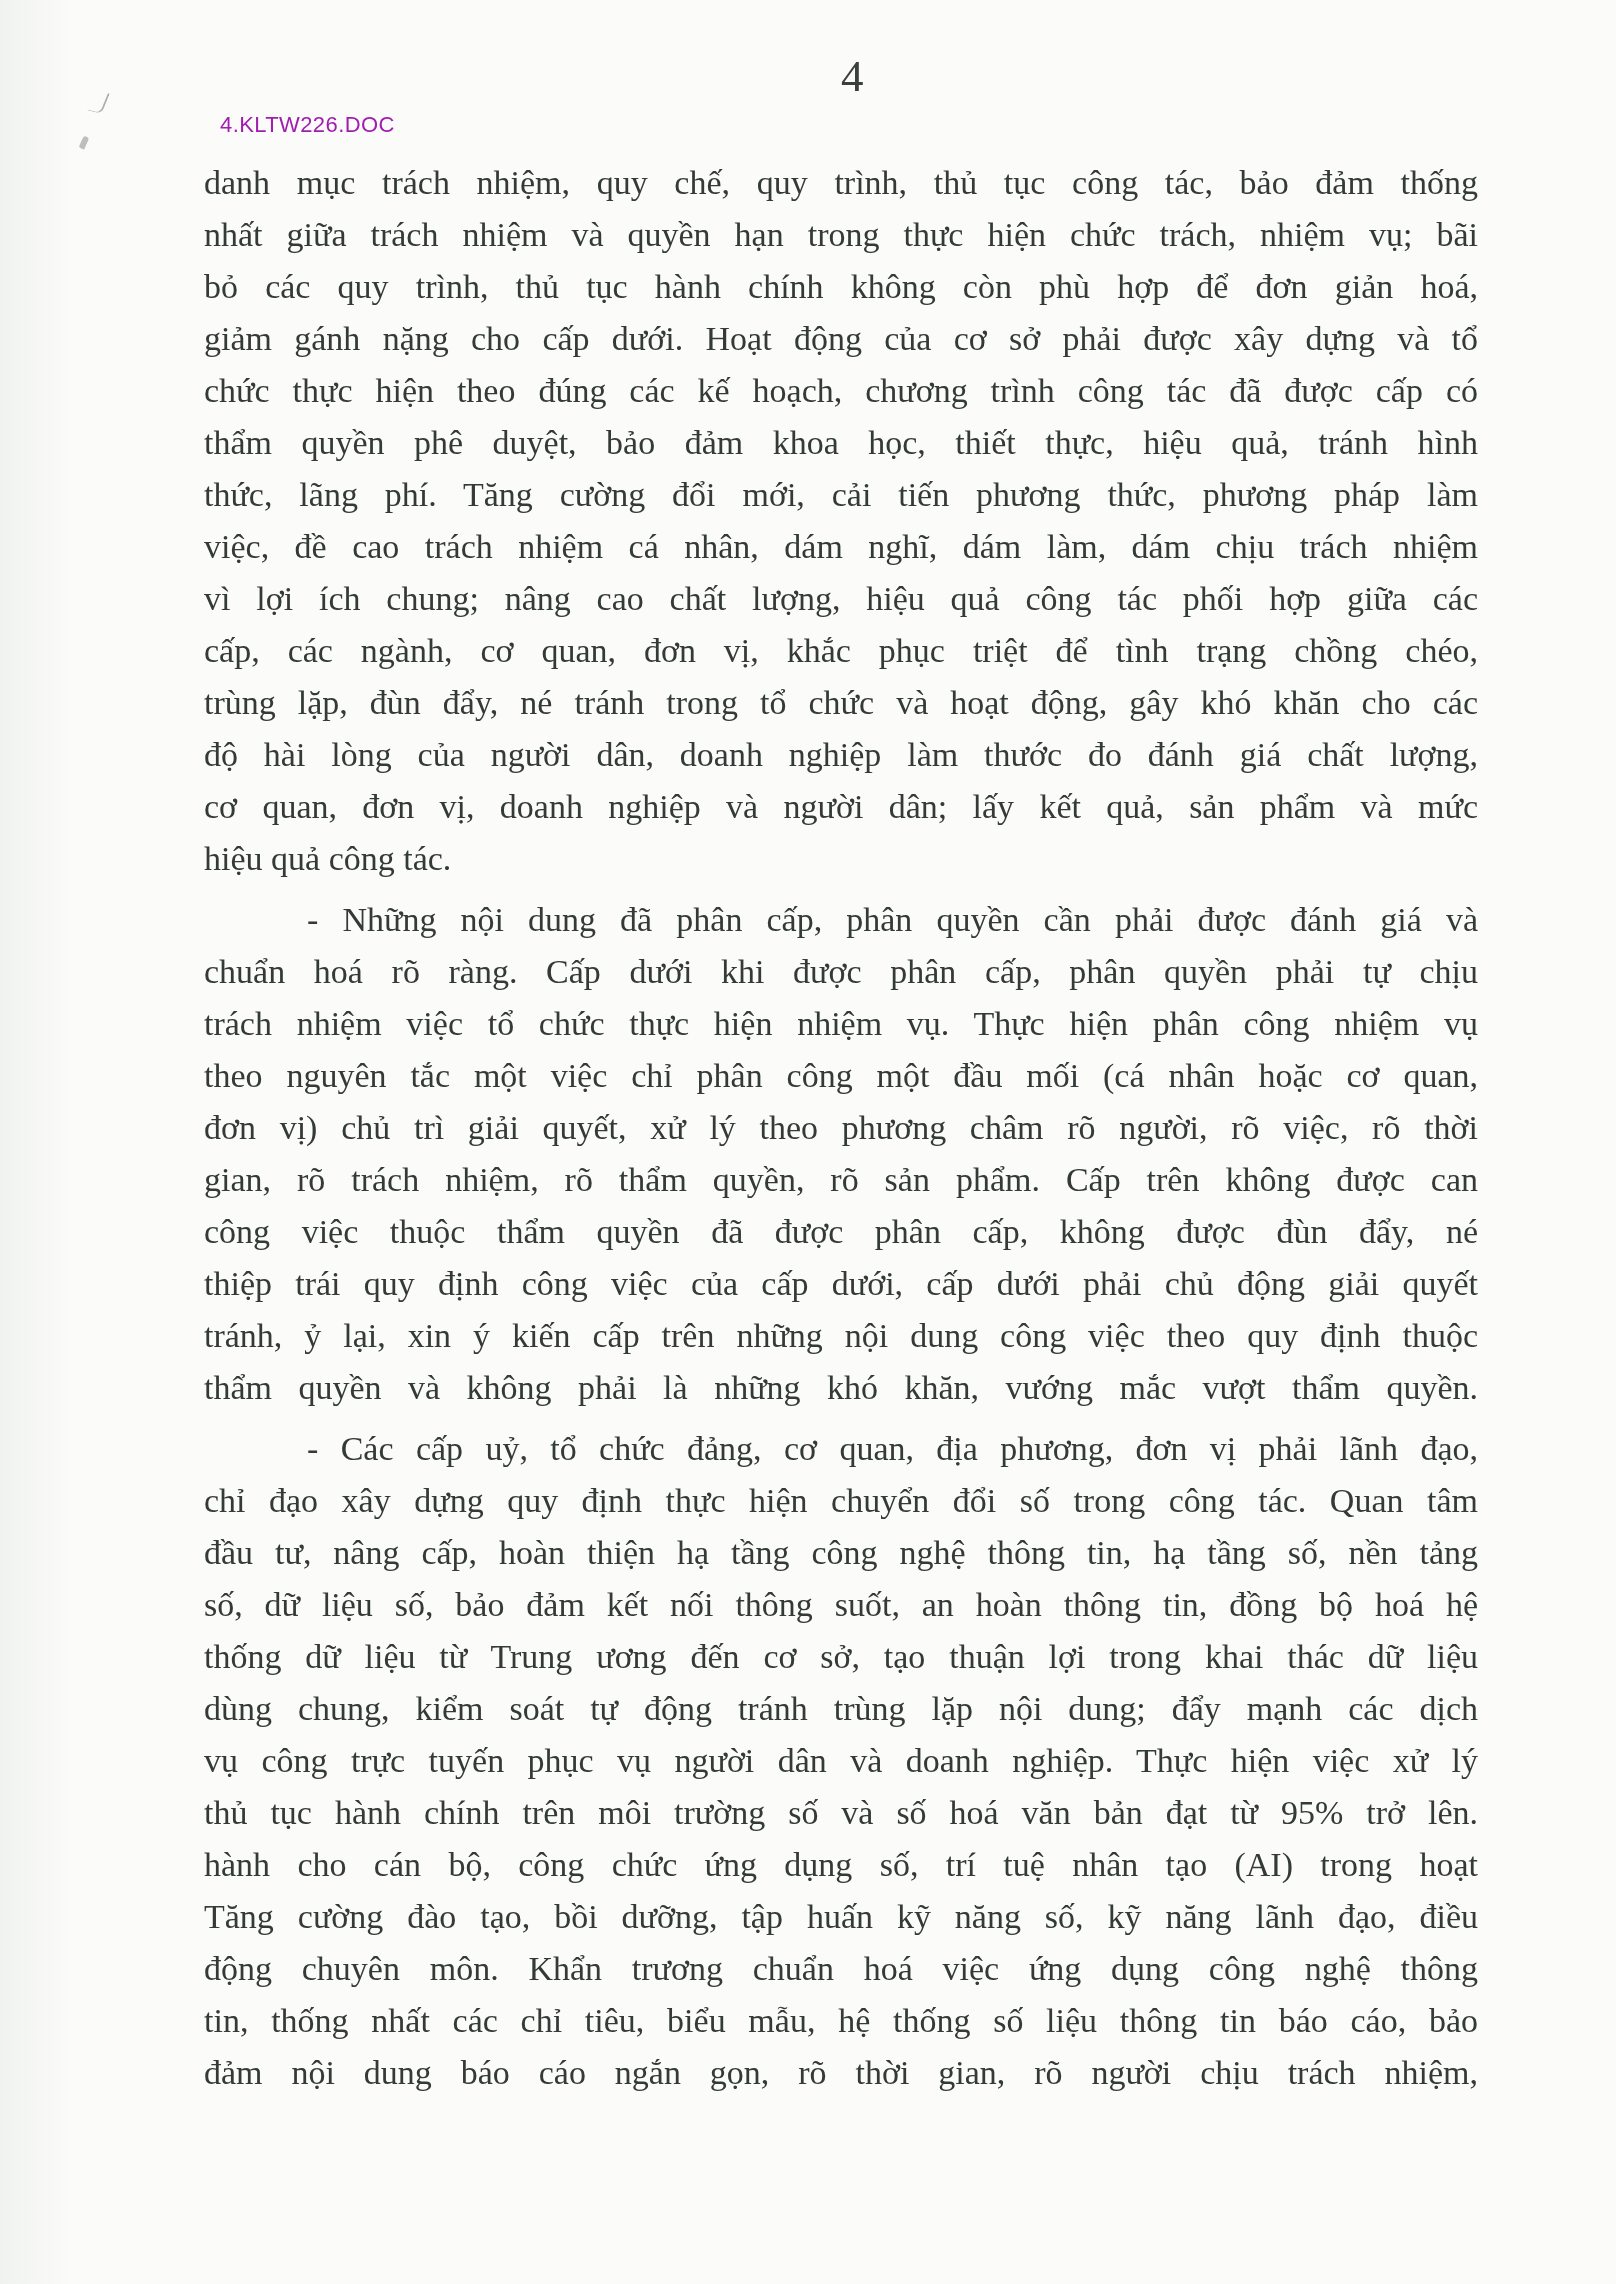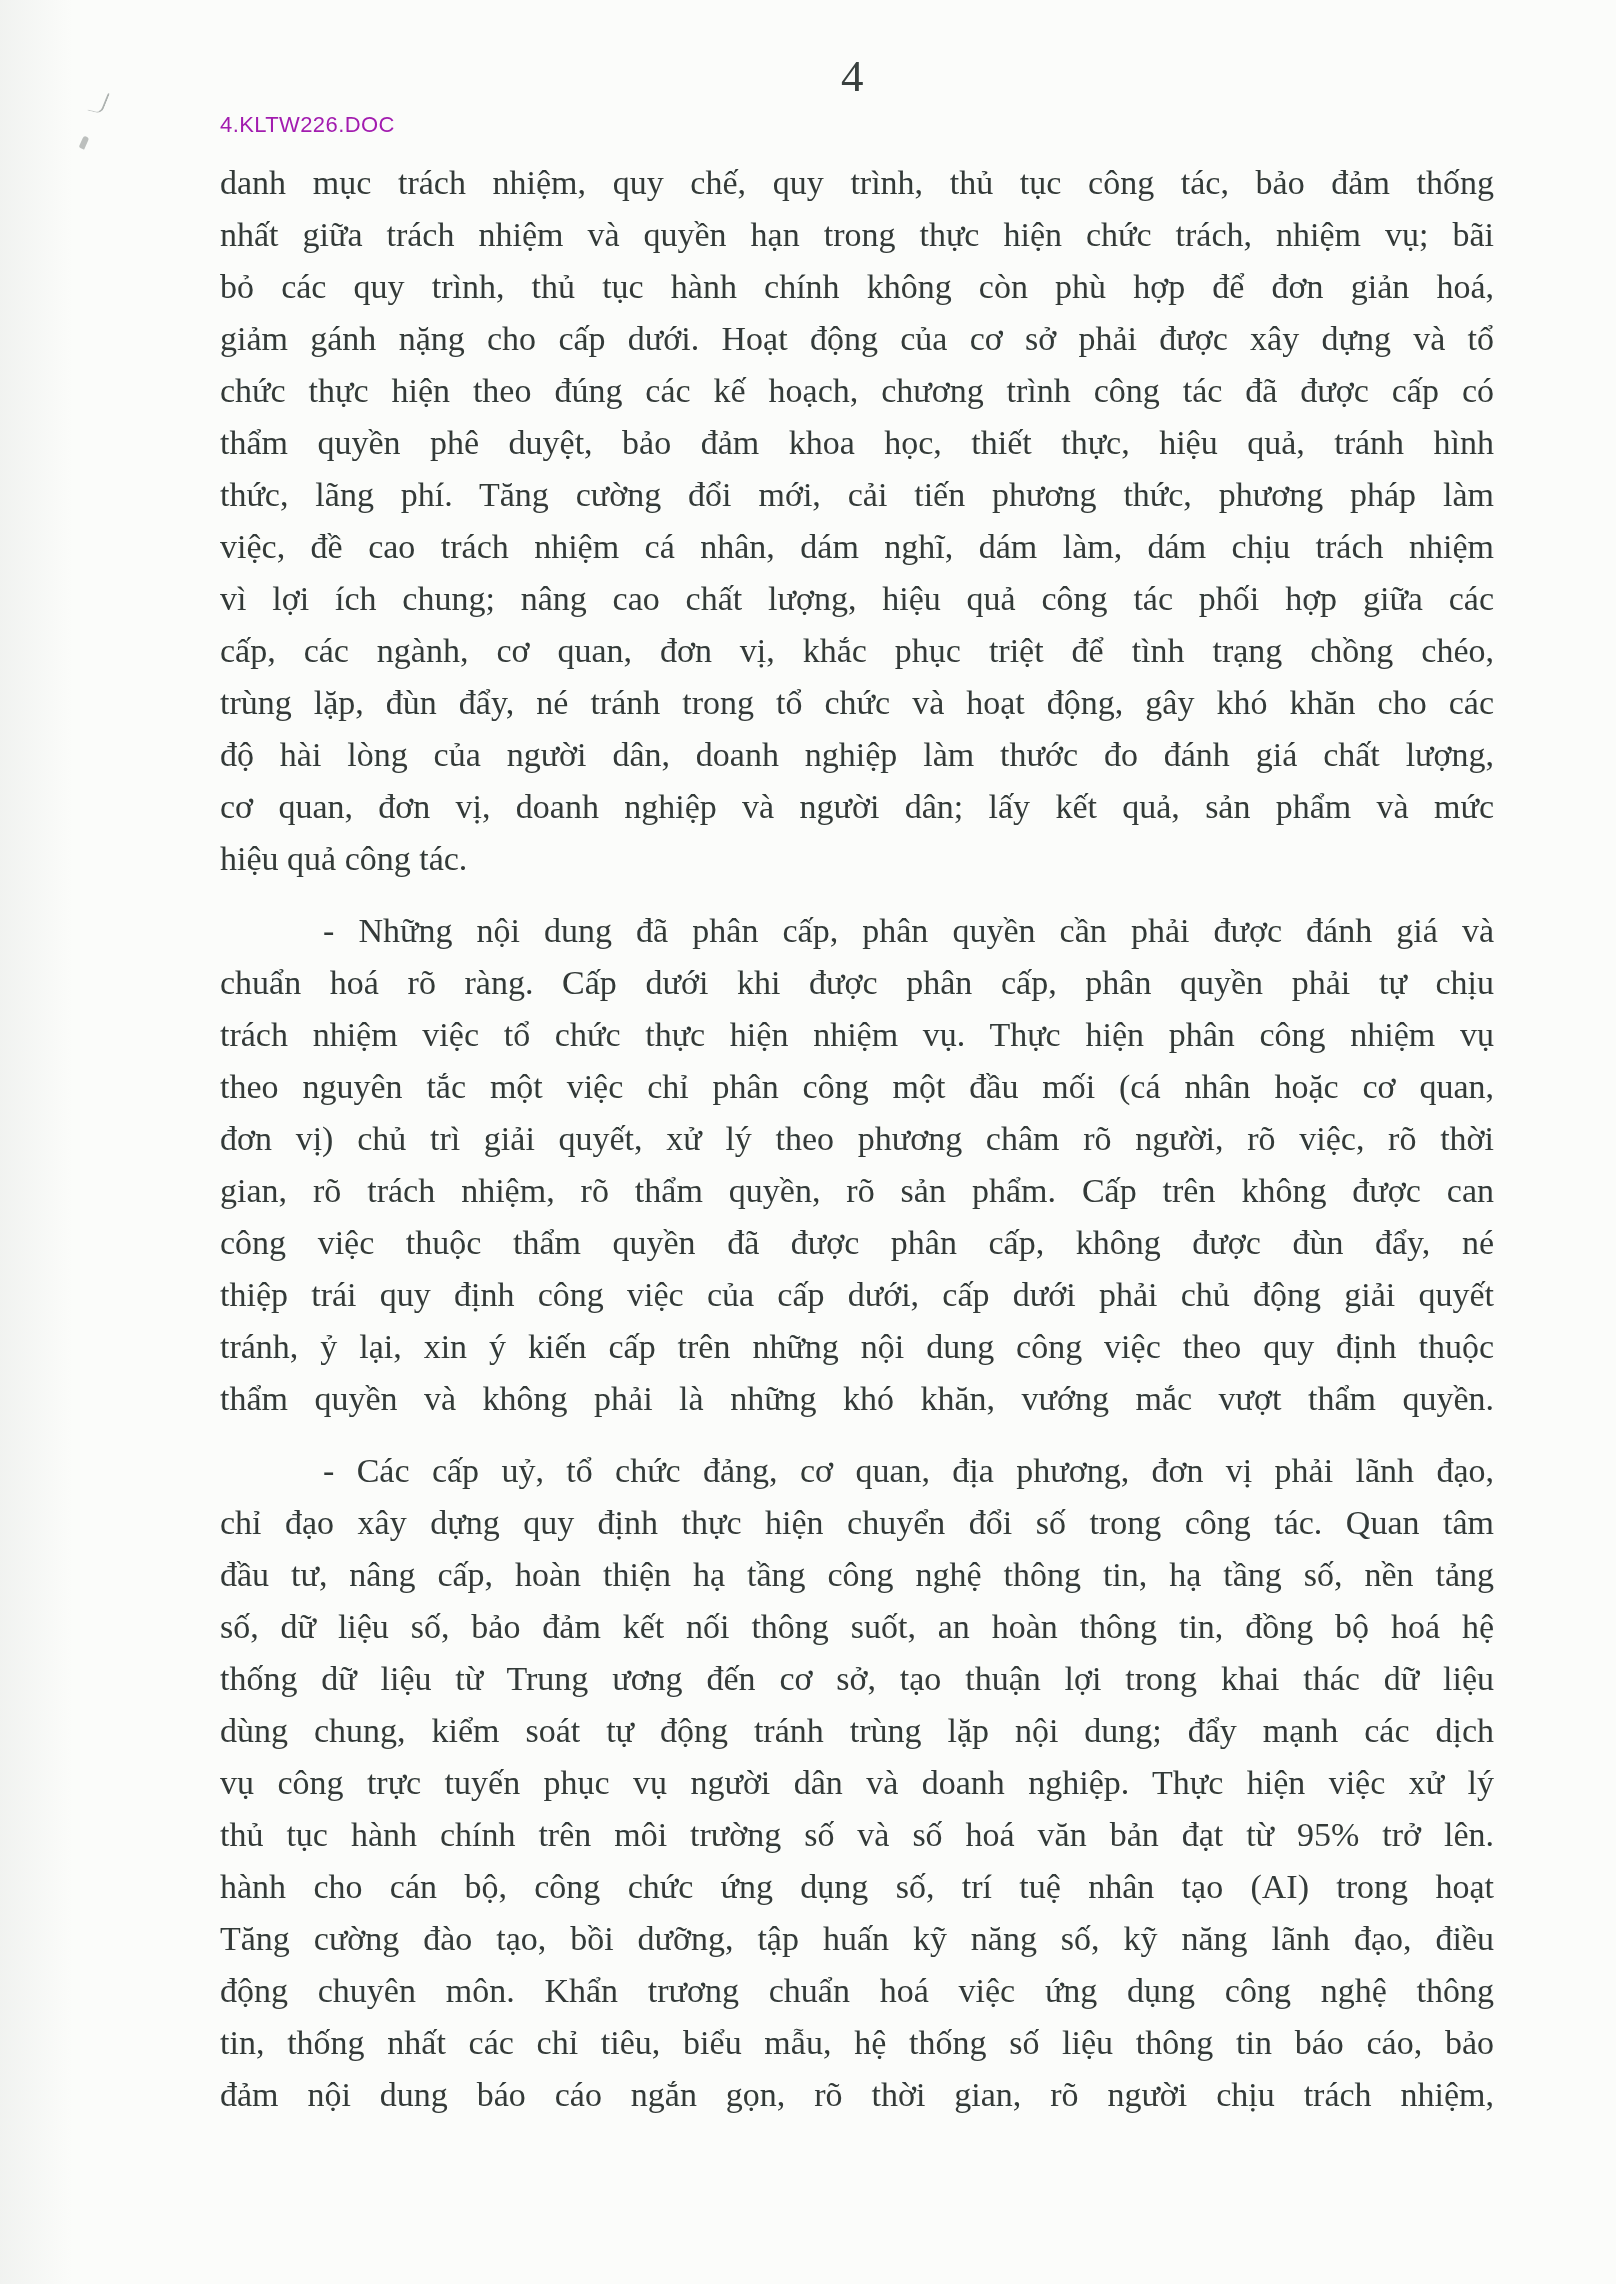--- a/index.html
+++ b/index.html
@@ -37,26 +37,26 @@
   }
   .page-number {
     position: absolute;
     left: 841px;
     top: 50px;
     font-size: 45px;
     color: #39403e;
   }
   .doc-body {
     position: absolute;
-    left: 220px;
+    left: 204px;
     top: 157px;
     width: 1274px;
   }
   .paragraph + .paragraph {
-    margin-top: 20px;
+    margin-top: 9px;
   }
   .line {
     font-size: 34px;
     line-height: 52px;
     height: 52px;
     overflow: hidden;
     text-align: justify;
     text-align-last: justify;
     white-space: normal;
   }

